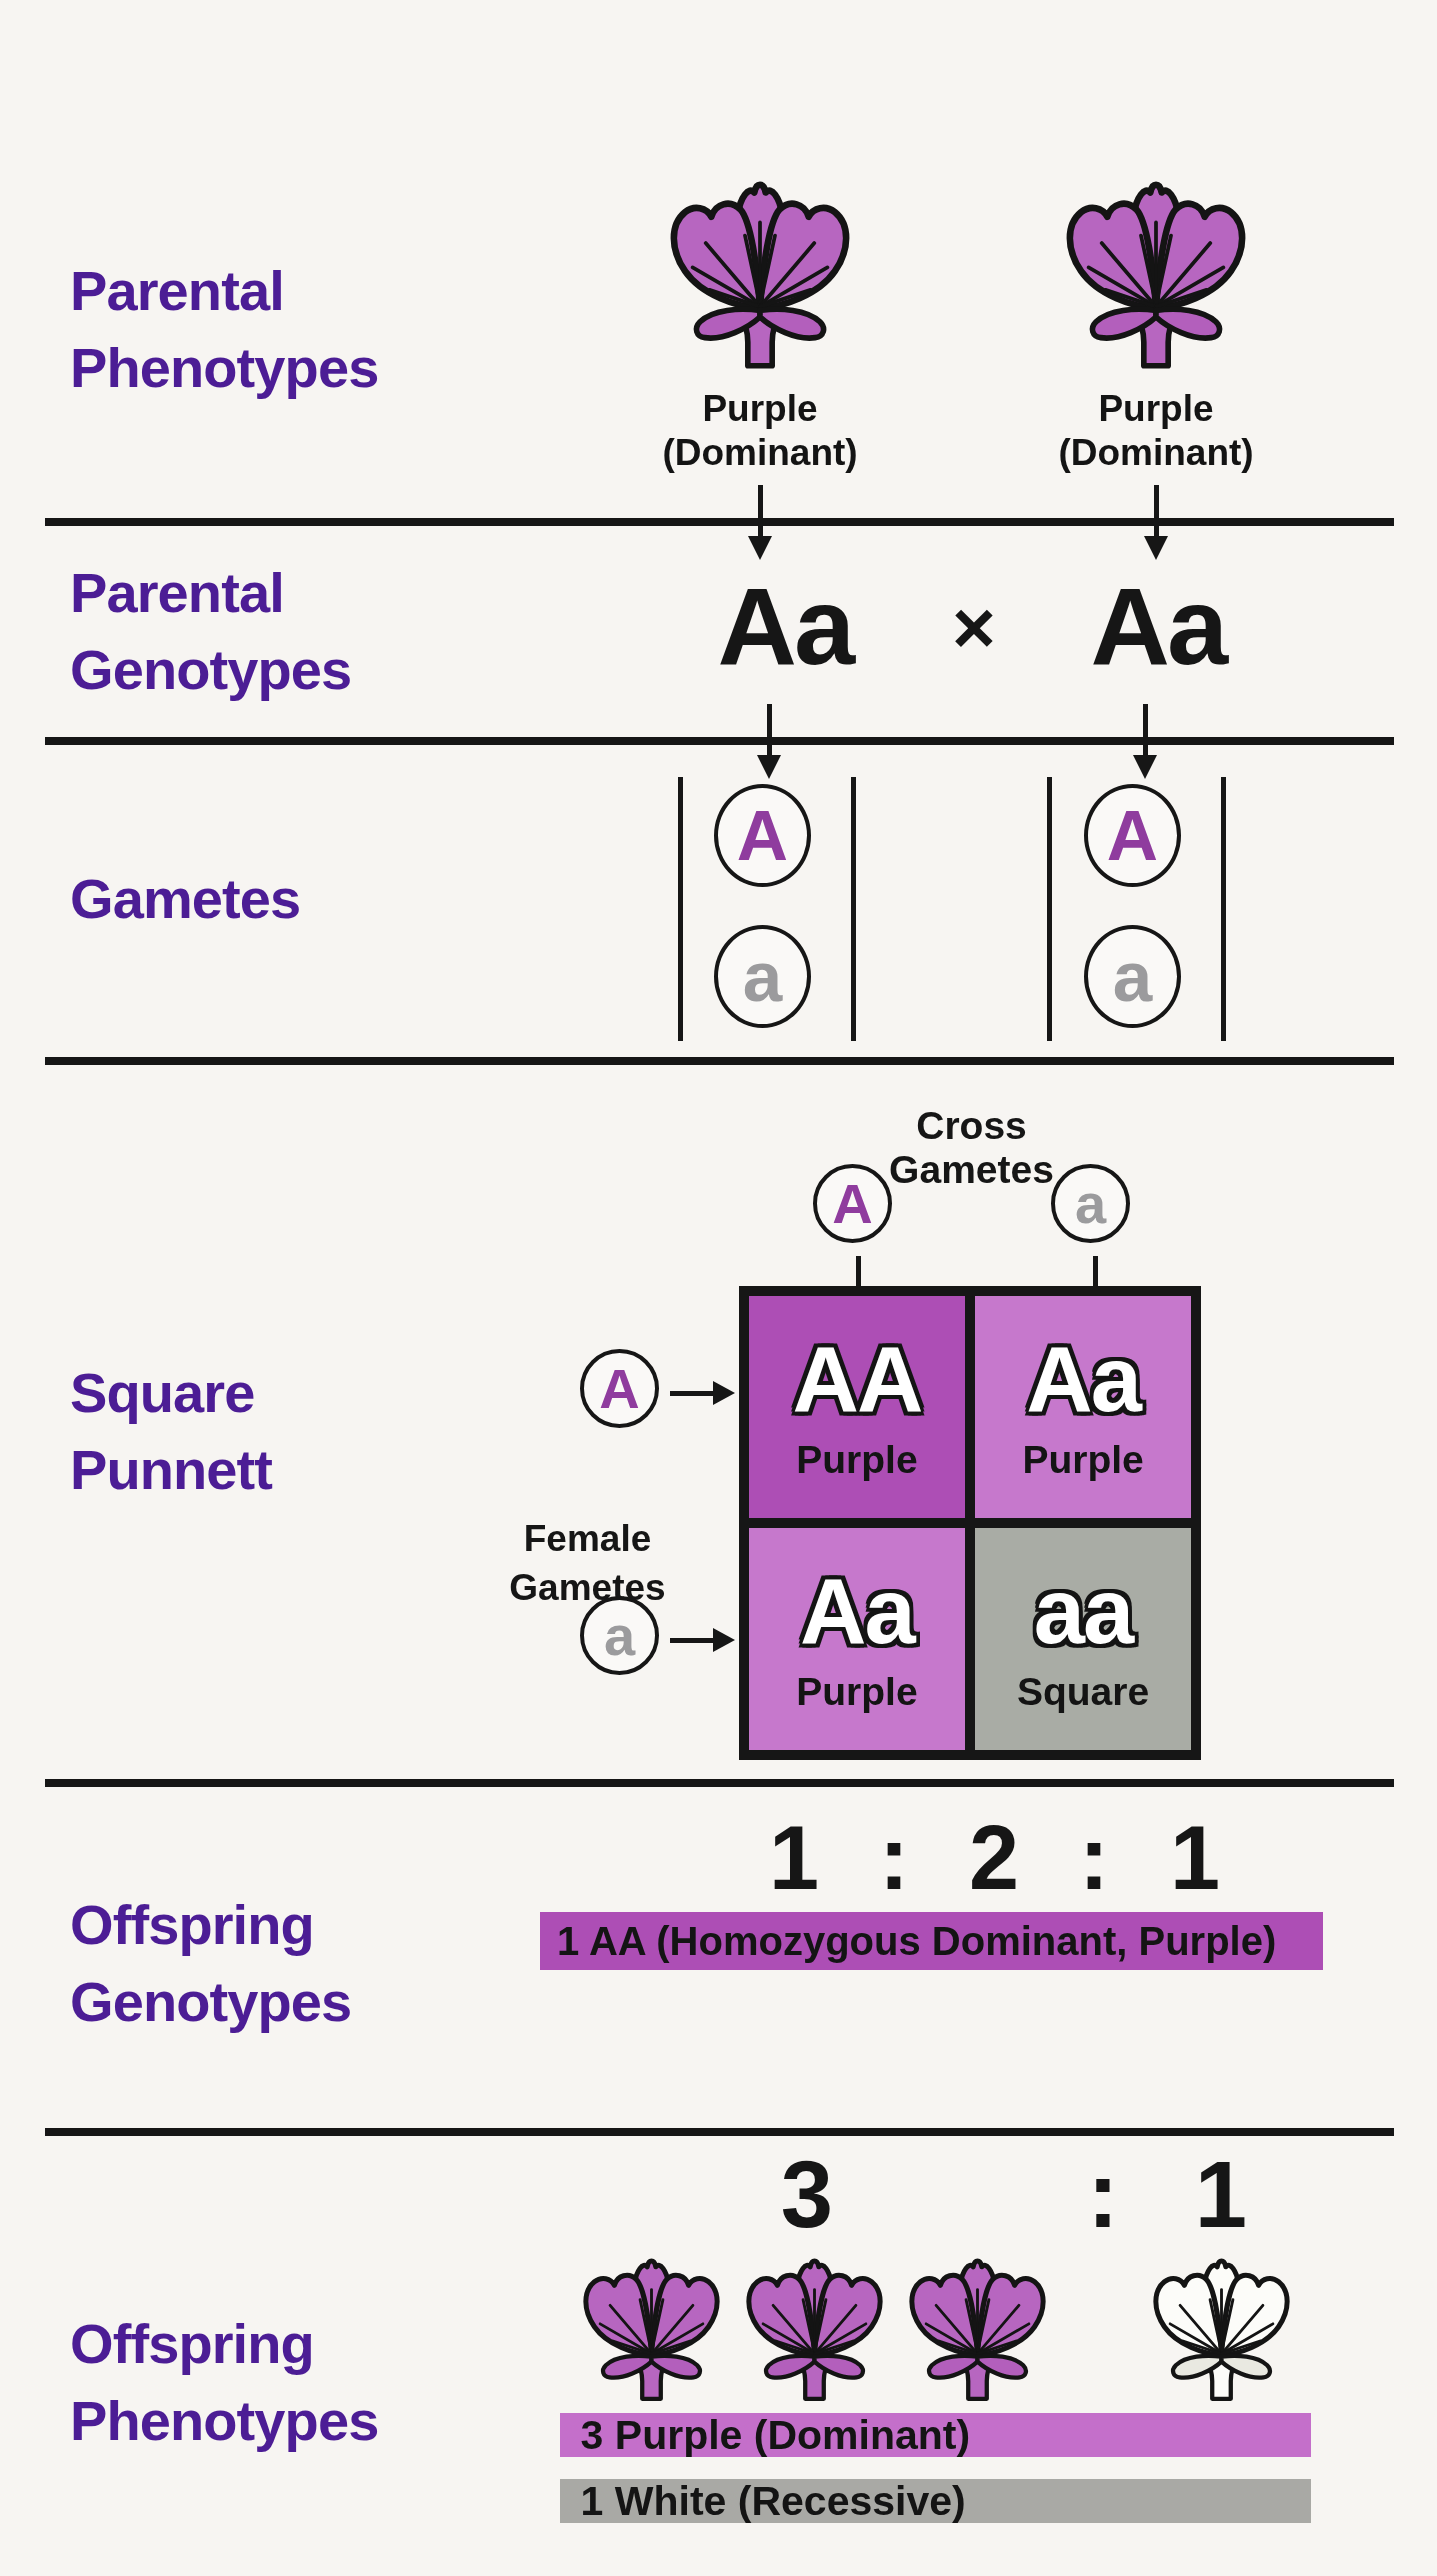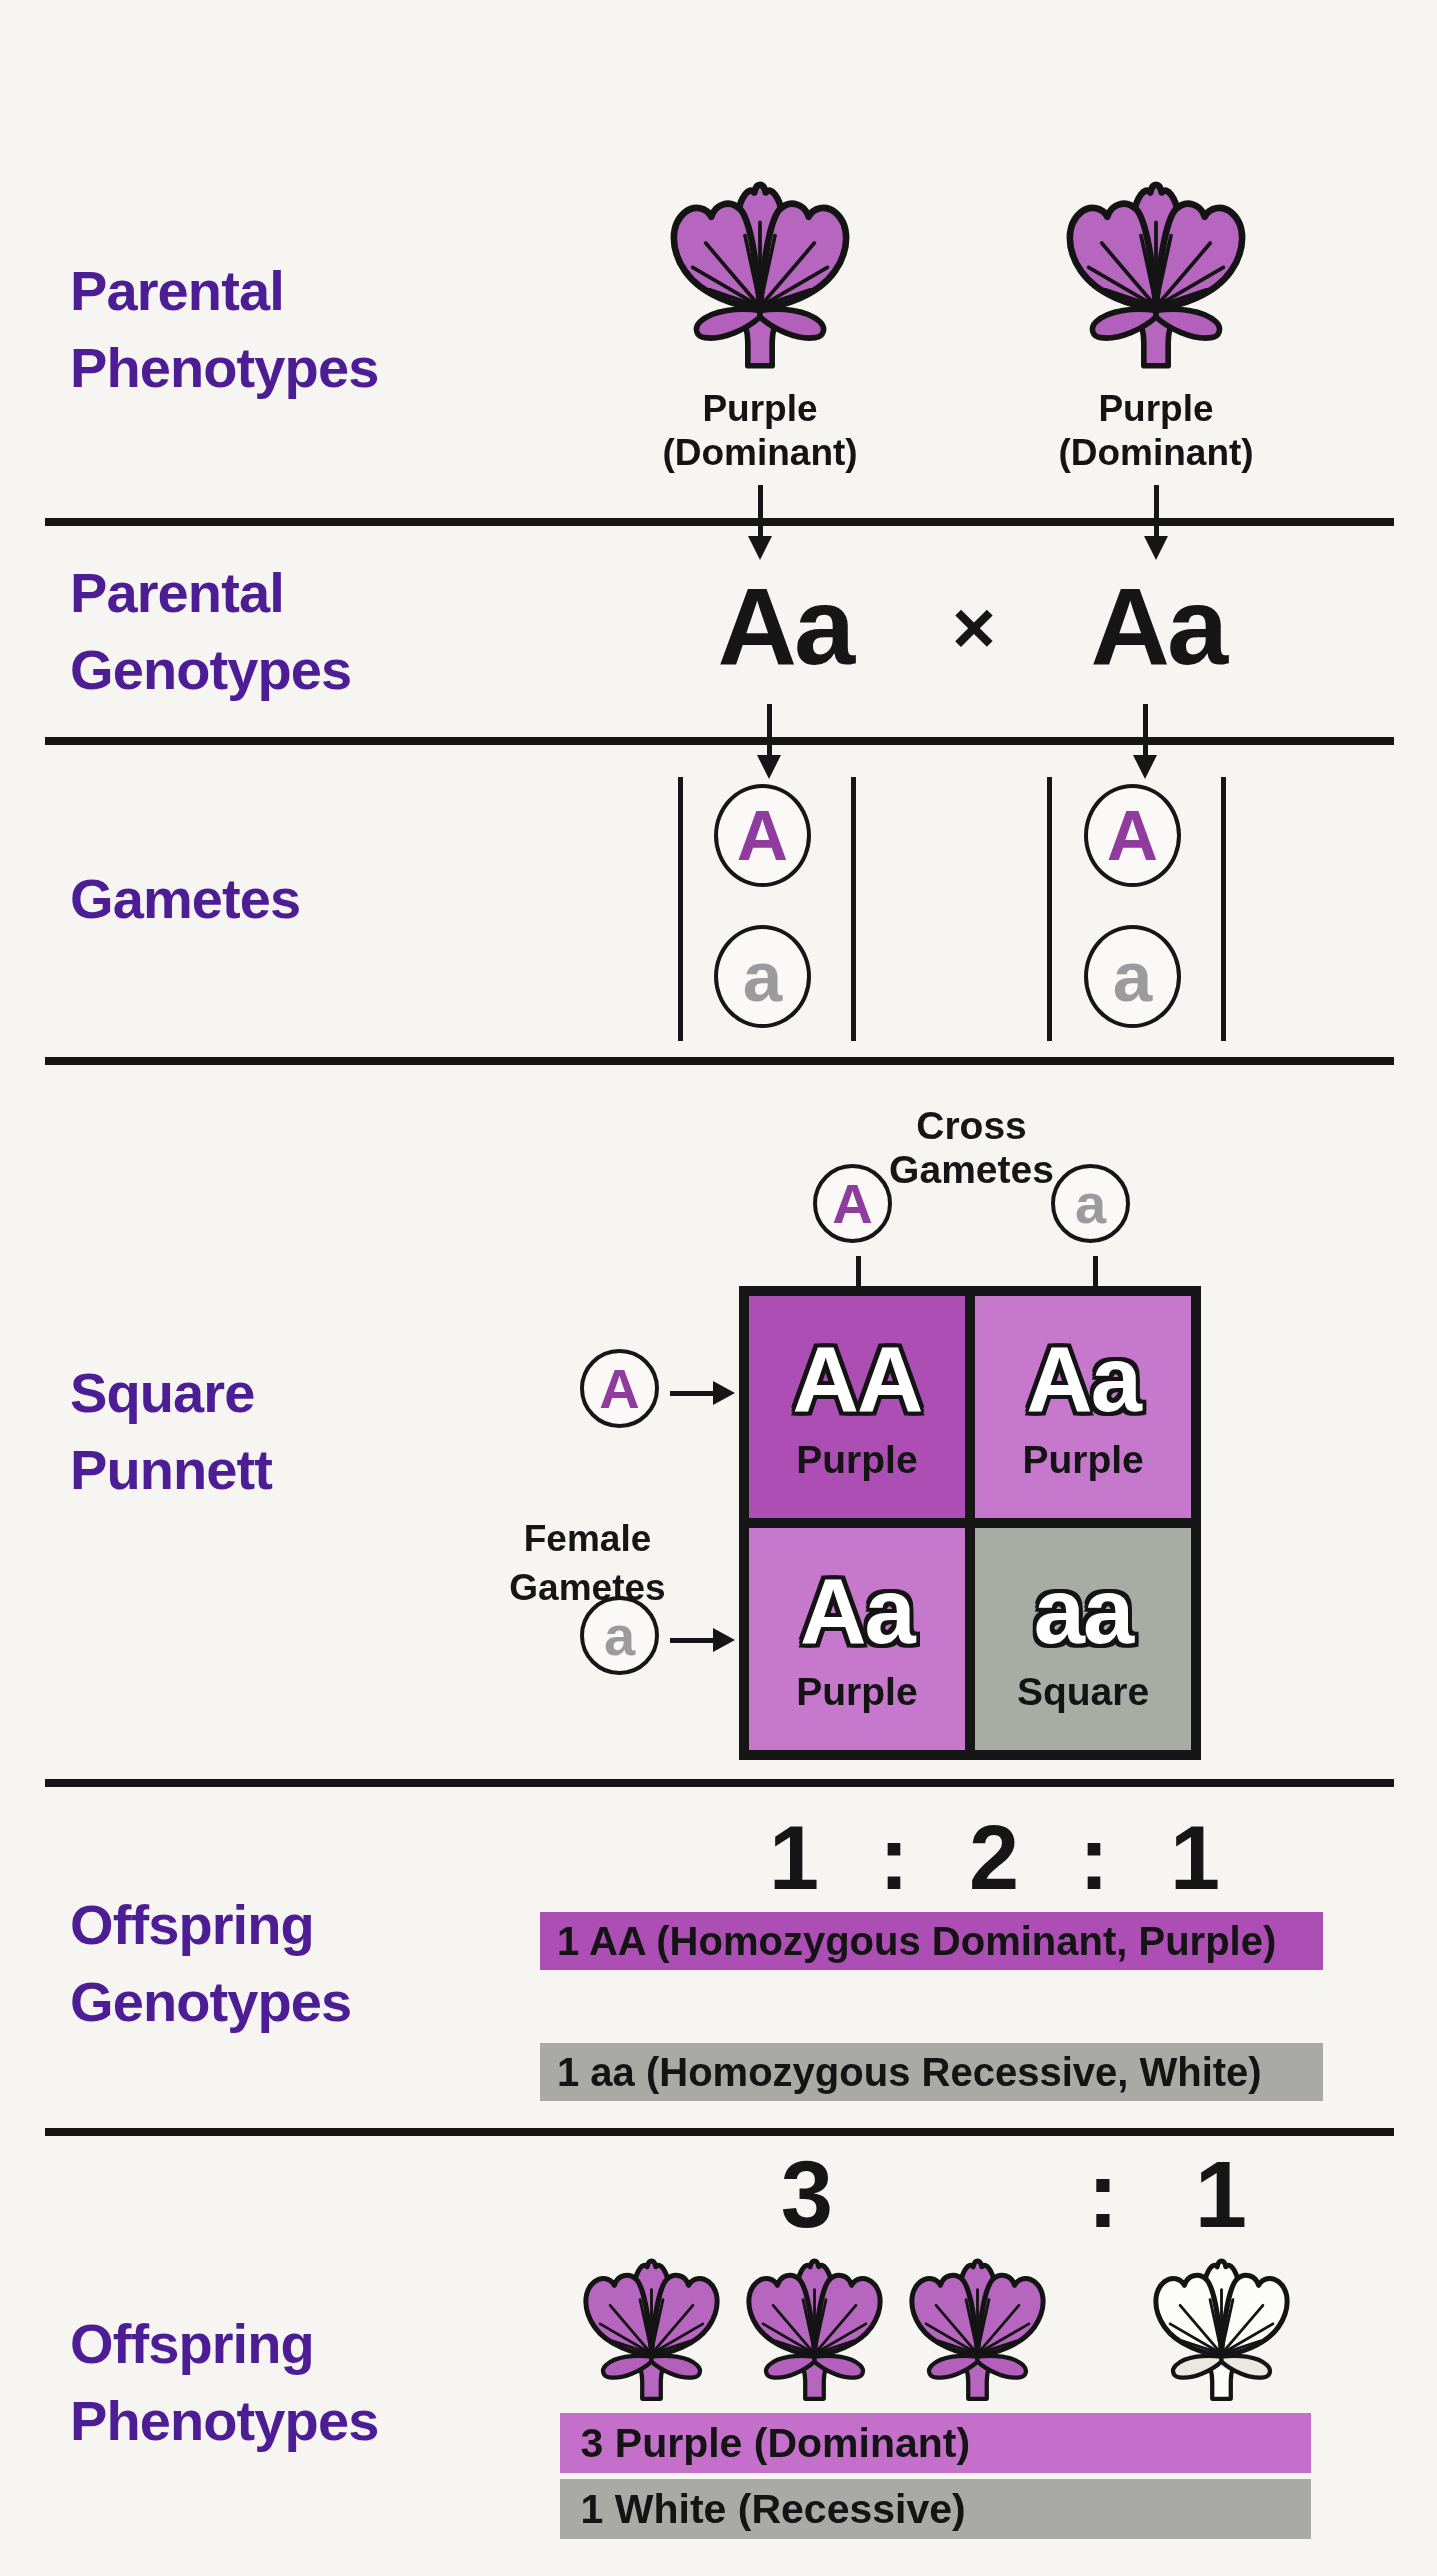--- a/index.html
+++ b/index.html
@@ -121,21 +121,21 @@
   
   .gbar {
     position:absolute; left:540px; width:783px; height:58px;
     display:flex; align-items:center; padding-left:17px;
     font-size:40px; font-weight:700; color:#141414; white-space:nowrap;
   }
   .gbar-0 { background:#ad4eb5; }
   .gbar-1 { background:#c678cc; }
   .gbar-2 { background:#a9a9a5; }
   .pbar {
-    position:absolute; left:560px; width:751px; height:60px;
+    position:absolute; left:560px; width:751px; height:44px;
     display:flex; align-items:center; padding-left:20.6px;
     font-size:41px; font-weight:700; color:#141414; white-space:nowrap;
   }
   .pbar-0 { background:#c46fca; }
   .pbar-1 { background:#a9a9a5; }
 </style>
 </head>
 <body>
 
 <svg style="position:absolute;width:0;height:0" aria-hidden="true">
@@ -283,21 +283,20 @@
     <div>Genotypes</div>
   </div>
 
   <div class="ratio5" style="left:747px">1</div>
   <div class="ratio5" style="left:847px">:</div>
   <div class="ratio5" style="left:947px">2</div>
   <div class="ratio5" style="left:1047px">:</div>
   <div class="ratio5" style="left:1148px">1</div>
 
   <div class="gbar gbar-0" style="top:1912px">1 AA (Homozygous Dominant, Purple)</div>
-  <div class="gbar gbar-2" style="top:2043px">1 aa (Homozygous Recessive, White)</div>
 
   <div class="row-label" style="top:2305px">
     <div>Offspring</div>
     <div>Phenotypes</div>
   </div>
 
   <div class="ratio3" style="left:751px">3</div>
   <div class="ratio3" style="left:1047px">:</div>
   <div class="ratio3" style="left:1165px">1</div>
 

